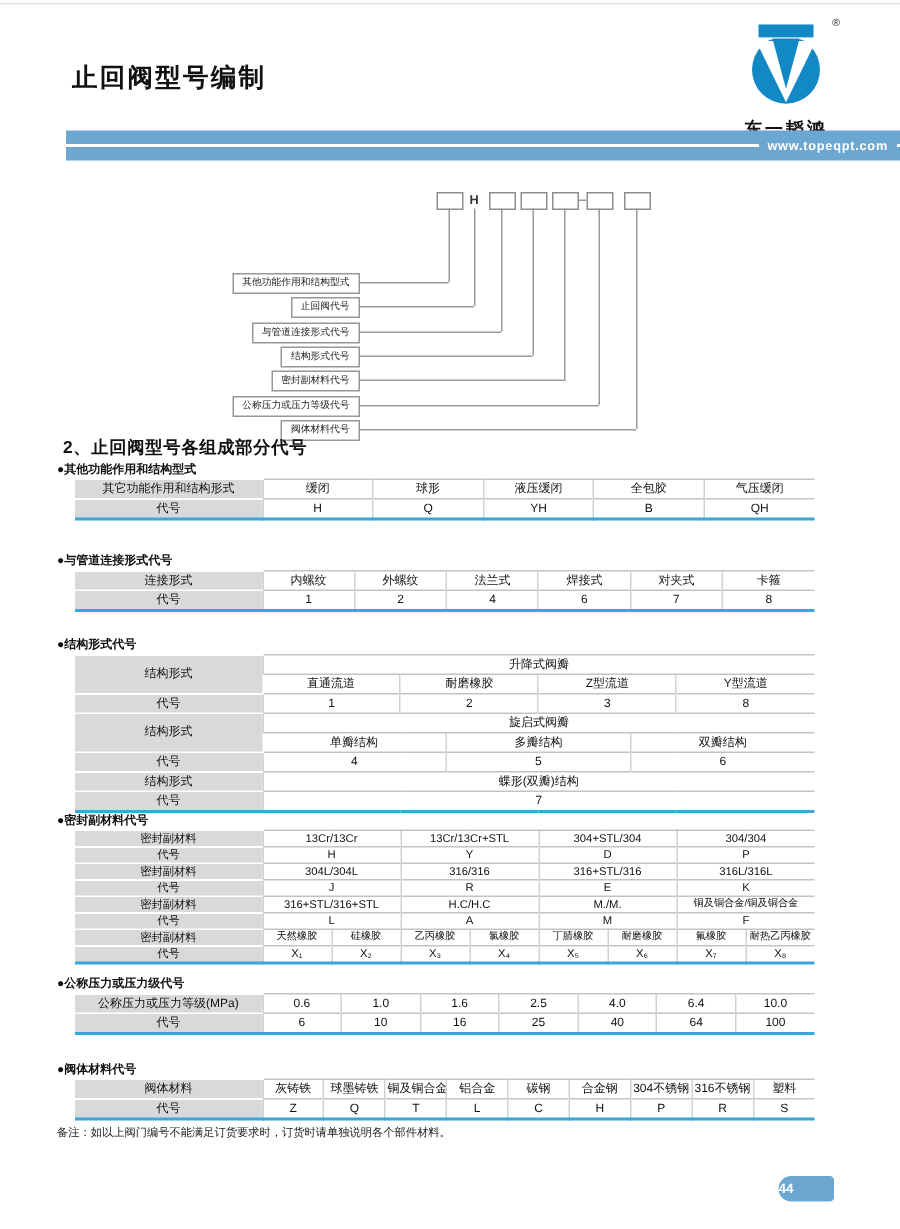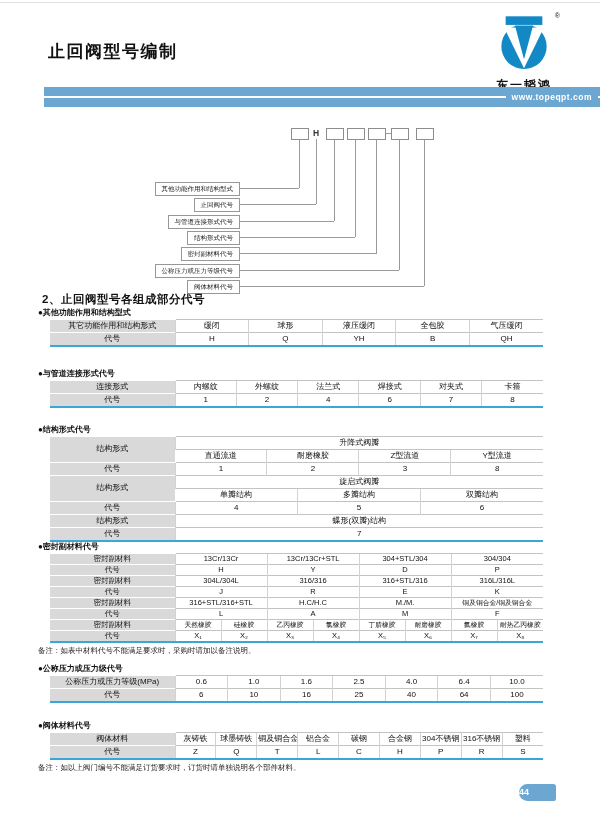--- a/index.html
+++ b/index.html
@@ -286,21 +286,20 @@
         <td>X₂</td>
         <td>X₃</td>
         <td>X₄</td>
         <td>X₅</td>
         <td>X₆</td>
         <td>X₇</td>
         <td>X₈</td>
       </tr>
     </tbody>
       </table>
-    <div class="note">备注：如表中材料代号不能满足要求时，采购时请加以备注说明。</div>
   </div>
 
   <div class="tblock mb18">
     <div class="bullet">●公称压力或压力级代号</div>
     <table>
       <colgroup>
           <col style="width:125px">
           <col span="7" style="width:52.57px">
         </colgroup>
       <tbody>

